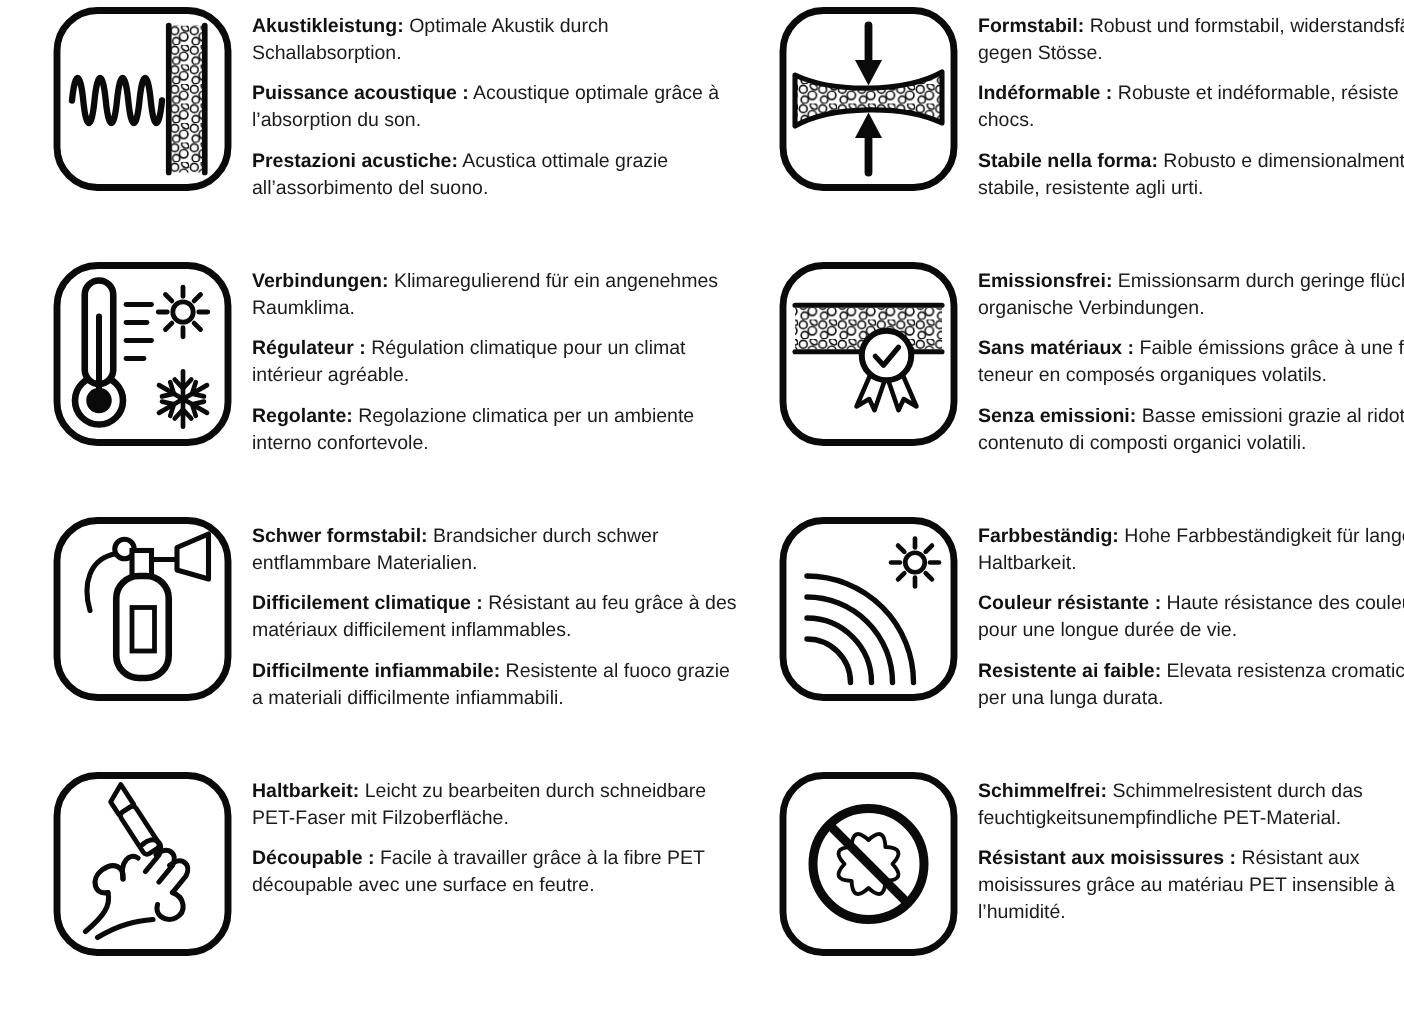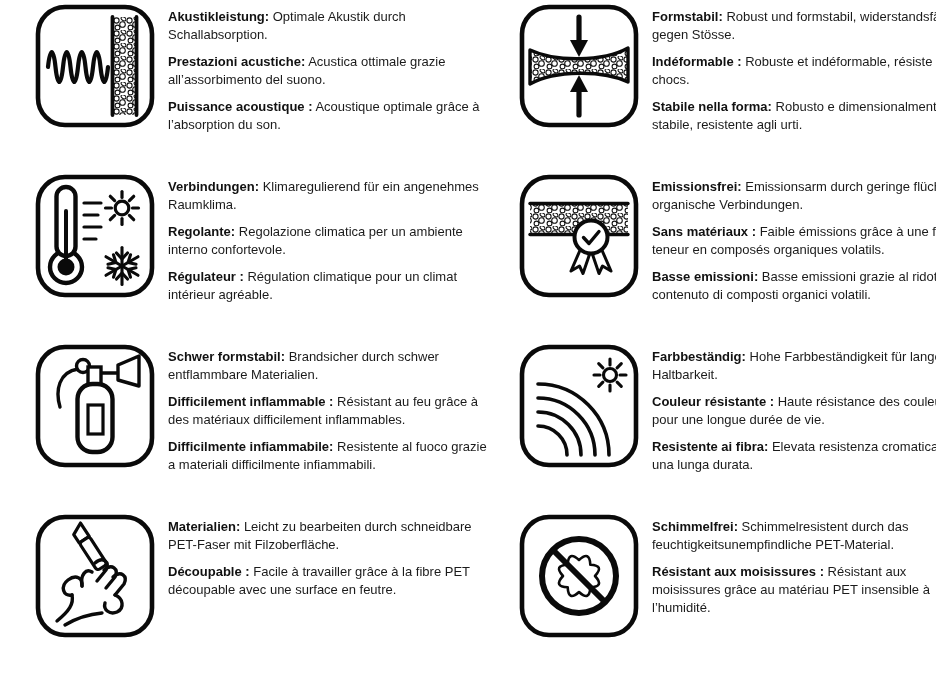--- a/index.html
+++ b/index.html
@@ -46,26 +46,26 @@
         <line class="ln" stroke-width="3.8" x1="77.5" y1="13" x2="77.5" y2="111"></line>
         <line class="ln" stroke-width="3.8" x1="101.5" y1="13" x2="101.5" y2="111"></line>
       </svg>
     </div>
     <div class="texts">
       <p class="tri">
         <strong>Akustikleistung:</strong>
         <span>Optimale Akustik durch Schallabsorption.</span>
       </p>
       <p class="tri">
+        <strong>Puissance acoustique :</strong>
+        <span>Acoustique optimale grâce à l’absorption du son.</span>
+      </p>
+      <p class="tri">
         <strong>Prestazioni acustiche:</strong>
         <span>Acustica ottimale grazie all’assorbimento del suono.</span>
-      </p>
-      <p class="tri">
-        <strong>Puissance acoustique :</strong>
-        <span>Acoustique optimale grâce à l’absorption du son.</span>
       </p>
     </div>
   </section>
 
   <section class="panel">
     <div class="badge">
       <svg width="120" height="124" viewBox="0 0 120 124">
         <rect x="3" y="3" width="114" height="118" rx="27" fill="#fff" stroke="#0a0a0a" stroke-width="4.6"></rect>
         <path d="M11 46 C 36 58 84 58 109 44 L109 78 C 84 66 36 66 11 80 Z" fill="url(#scrib)" stroke="#0a0a0a" stroke-width="3.4" stroke-linejoin="round"></path>
         <line class="ln" stroke-width="5.2" x1="60" y1="13" x2="60" y2="38"></line>
@@ -140,26 +140,26 @@
             </g>
         </g>
       </svg>
     </div>
     <div class="texts">
       <p class="tri">
         <strong>Verbindungen:</strong>
         <span>Klimaregulierend für ein angenehmes Raumklima.</span>
       </p>
       <p class="tri">
+        <strong>Régulateur :</strong>
+        <span>Régulation climatique pour un climat intérieur agréable.</span>
+      </p>
+      <p class="tri">
         <strong>Regolante:</strong>
         <span>Regolazione climatica per un ambiente interno confortevole.</span>
-      </p>
-      <p class="tri">
-        <strong>Régulateur :</strong>
-        <span>Régulation climatique pour un climat intérieur agréable.</span>
       </p>
     </div>
   </section>
 
   <section class="panel">
     <div class="badge">
       <svg width="120" height="124" viewBox="0 0 120 124">
         <rect x="3" y="3" width="114" height="118" rx="27" fill="#fff" stroke="#0a0a0a" stroke-width="4.6"></rect>
         <rect x="11" y="31" width="98" height="28" fill="url(#scrib)"></rect>
         <line class="ln" stroke-width="3.4" x1="11" y1="29.5" x2="109" y2="29.5"></line>
@@ -173,21 +173,21 @@
     <div class="texts">
       <p class="tri">
         <strong>Emissionsfrei:</strong>
         <span>Emissionsarm durch geringe flüchtige organische Verbindungen.</span>
       </p>
       <p class="tri">
         <strong>Sans matériaux :</strong>
         <span>Faible émissions grâce à une faible teneur en composés organiques volatils.</span>
       </p>
       <p class="tri">
-        <strong>Basse emissioni:</strong>
+        <strong>Senza emissioni:</strong>
         <span>Basse emissioni grazie al ridotto contenuto di composti organici volatili.</span>
       </p>
     </div>
   </section>
 
   <section class="panel">
     <div class="badge">
       <svg width="120" height="124" viewBox="0 0 120 124">
         <rect x="3" y="3" width="114" height="118" rx="27" fill="#fff" stroke="#0a0a0a" stroke-width="4.6"></rect>
         <path class="ln" stroke-width="3.4" d="M43 25 C 24 28 20 46 25 63"></path>
@@ -198,21 +198,21 @@
         <rect x="42.5" y="40" width="35" height="68" rx="15" fill="#fff" stroke="#0a0a0a" stroke-width="4.4"></rect>
         <rect x="53" y="61" width="15" height="29" fill="none" stroke="#0a0a0a" stroke-width="3.2"></rect>
       </svg>
     </div>
     <div class="texts">
       <p class="tri">
         <strong>Schwer formstabil:</strong>
         <span>Brandsicher durch schwer entflammbare Materialien.</span>
       </p>
       <p class="tri">
-        <strong>Difficilement inflammable :</strong>
+        <strong>Difficilement climatique :</strong>
         <span>Résistant au feu grâce à des matériaux difficilement inflammables.</span>
       </p>
       <p class="tri">
         <strong>Difficilmente infiammabile:</strong>
         <span>Resistente al fuoco grazie a materiali difficilmente infiammabili.</span>
       </p>
     </div>
   </section>
 
   <section class="panel">
@@ -241,21 +241,21 @@
     <div class="texts">
       <p class="tri">
         <strong>Farbbeständig:</strong>
         <span>Hohe Farbbeständigkeit für lange Haltbarkeit.</span>
       </p>
       <p class="tri">
         <strong>Couleur résistante :</strong>
         <span>Haute résistance des couleurs pour une longue durée de vie.</span>
       </p>
       <p class="tri">
-        <strong>Resistente ai fibra:</strong>
+        <strong>Resistente ai faible:</strong>
         <span>Elevata resistenza cromatica per una lunga durata.</span>
       </p>
     </div>
   </section>
 
   <section class="panel">
     <div class="badge">
       <svg width="120" height="124" viewBox="0 0 120 124">
         <rect x="3" y="3" width="114" height="118" rx="27" fill="#fff" stroke="#0a0a0a" stroke-width="4.6"></rect>
         <g transform="rotate(-33 56 38)">
@@ -269,21 +269,21 @@
           <path d="M60 49 C 68 42 75 48 71 56 L62 67"></path>
           <path d="M69 56 C 77 49 84 55 80 63 L71 74"></path>
           <path d="M78 63 C 86 56 93 62 89 70 L80 81"></path>
           <path d="M80 81 C 88 84 90 94 82 98 C 75 101 68 96 70 89"></path>
           <path d="M30 111 C 45 102 56 100 67 99"></path>
         </g>
       </svg>
     </div>
     <div class="texts">
       <p class="tri">
-        <strong>Materialien:</strong>
+        <strong>Haltbarkeit:</strong>
         <span>Leicht zu bearbeiten durch schneidbare PET-Faser mit Filzoberfläche.</span>
       </p>
       <p class="tri">
         <strong>Découpable :</strong>
         <span>Facile à travailler grâce à la fibre PET découpable avec une surface en feutre.</span>
       </p>
     </div>
   </section>
 
   <section class="panel">

